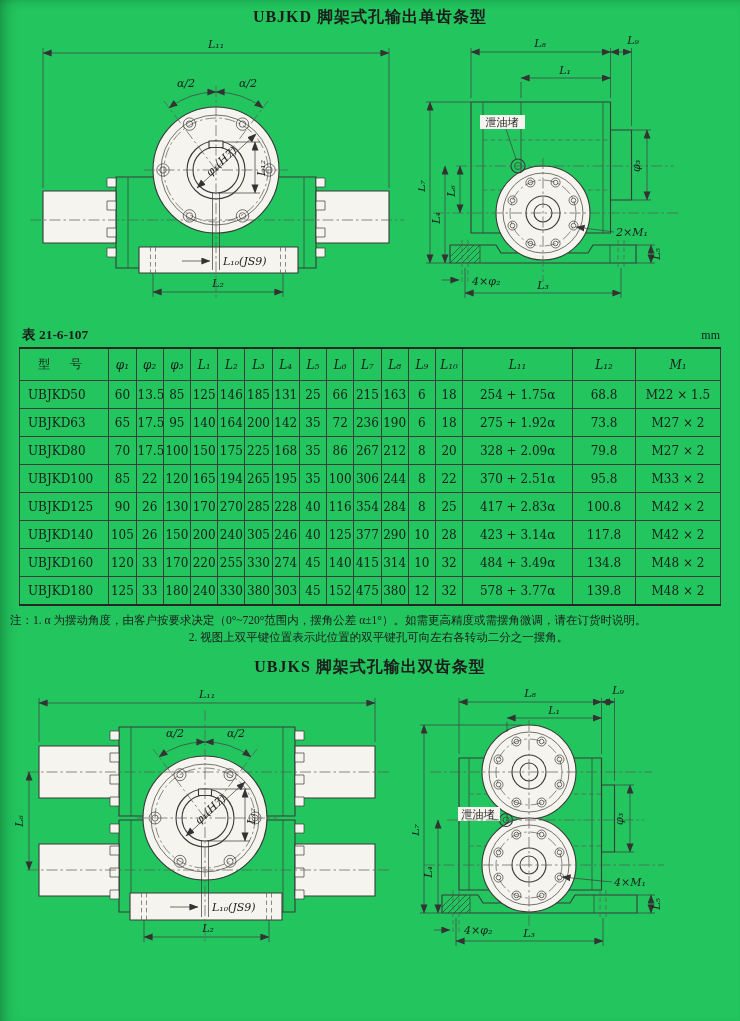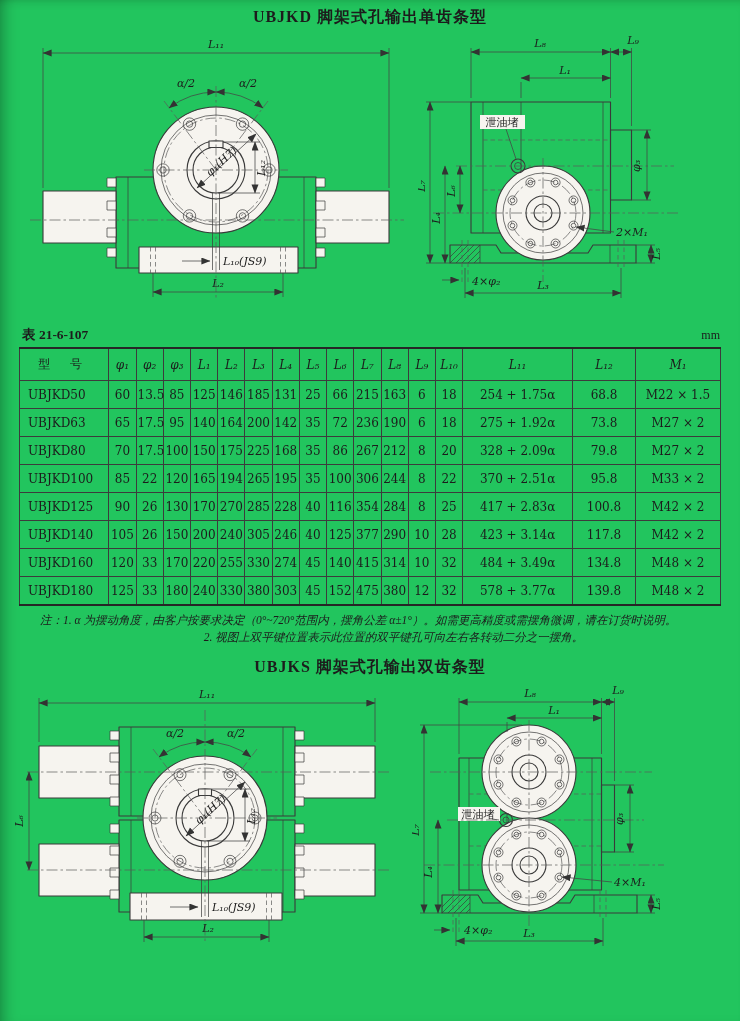--- a/index.html
+++ b/index.html
@@ -25,21 +25,21 @@
   .caption{font-size:13.5px;font-weight:bold;}
   .unit{font-size:12px;}
   table.dims{width:702px;margin-left:19px;border-collapse:collapse;table-layout:fixed;
              border-top:2.5px solid #262626;border-bottom:2.5px solid #262626;padding-left:16px;}
   table.dims th, table.dims td{border:1px solid #3c3c3c;font-size:12px;text-align:center;
              padding:0 1px;height:27px;font-family:"DejaVu Serif","Liberation Serif",serif;}
   table.dims th{font-weight:normal;font-style:italic;height:31px;}
   table.dims th:first-child{font-style:normal;letter-spacing:8px;}
   table.dims td:first-child{text-align:left;padding-left:8px;}
   col.c-model{width:12.2%}col.c-sm{width:3.72%}col.c-l11{width:15%}col.c-l12{width:8.6%}col.c-m1{width:11.6%}
-  .notes{padding:6px 16px 0 40px;font-size:11.5px;line-height:1.5;font-style:italic;}
+  .notes{padding:6px 16px 0 10px;font-size:11.5px;line-height:1.5;}
   .notes .n2{padding-left:23px;text-align:center;}
 </style>
 </head>
 <body>
 
 <div class="page">
 
   <h1 class="title">UBJKD 脚架式孔输出单齿条型</h1>
 
   <div class="drawrow one">

